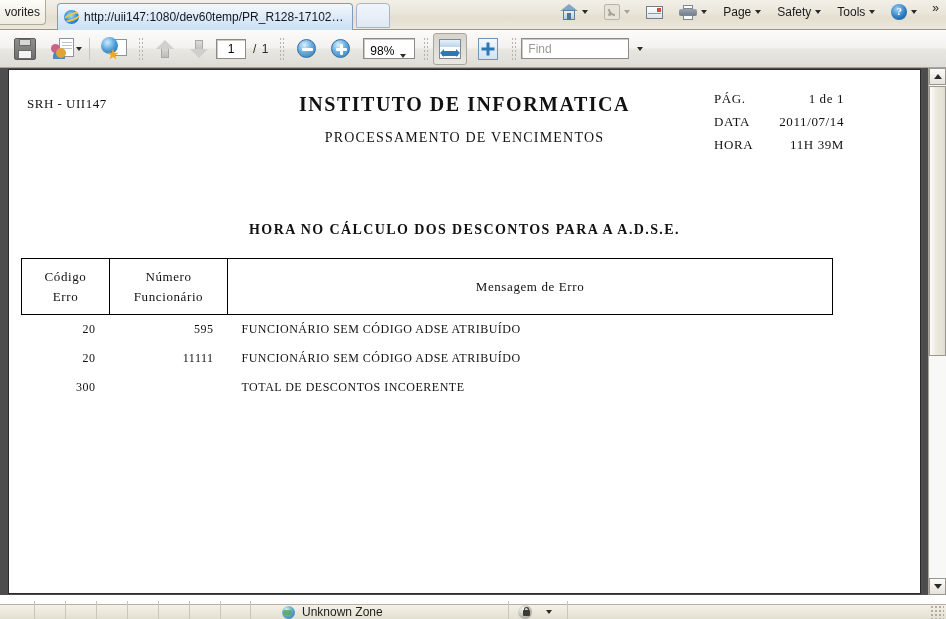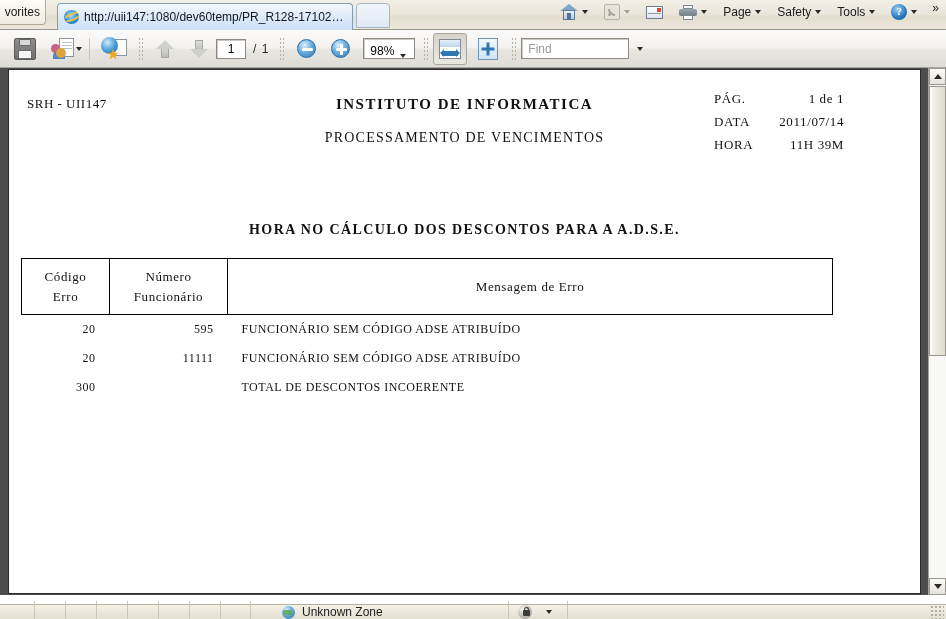--- a/index.html
+++ b/index.html
@@ -208,21 +208,21 @@
     font-family:Liberation Serif, serif;
     color:#111; font-size:13px;
   }
   .hdr-left { position:absolute; left:18px; top:17px; line-height:34px; letter-spacing:0.5px;}
   .hdr-left .l2 { font-size:13px; }
   .hdr-left .ver { font-size:10px; }
   .hdr-center {
     position:absolute; left:0; right:0; top:17px;
     text-align:center; line-height:34px; letter-spacing:1px;
   }
-  .hdr-center .t1 { font-weight:bold; font-size:15px; letter-spacing:1.5px;}
+  .hdr-center .t1 { font-weight:bold; font-size:20px; letter-spacing:1.5px;}
   .hdr-center .t2 { font-size:14px; letter-spacing:1.2px;}
   .hdr-right {
     position:absolute; right:76px; top:17px; line-height:23px;
     display:grid; grid-template-columns:auto auto; column-gap:26px;
     font-size:13px; letter-spacing:0.6px;
   }
   .hdr-right .v { text-align:right; }
   .doc-title {
     position:absolute; left:0; right:0; top:152px; text-align:center;
     font-weight:bold; font-size:14px; letter-spacing:1.4px;

